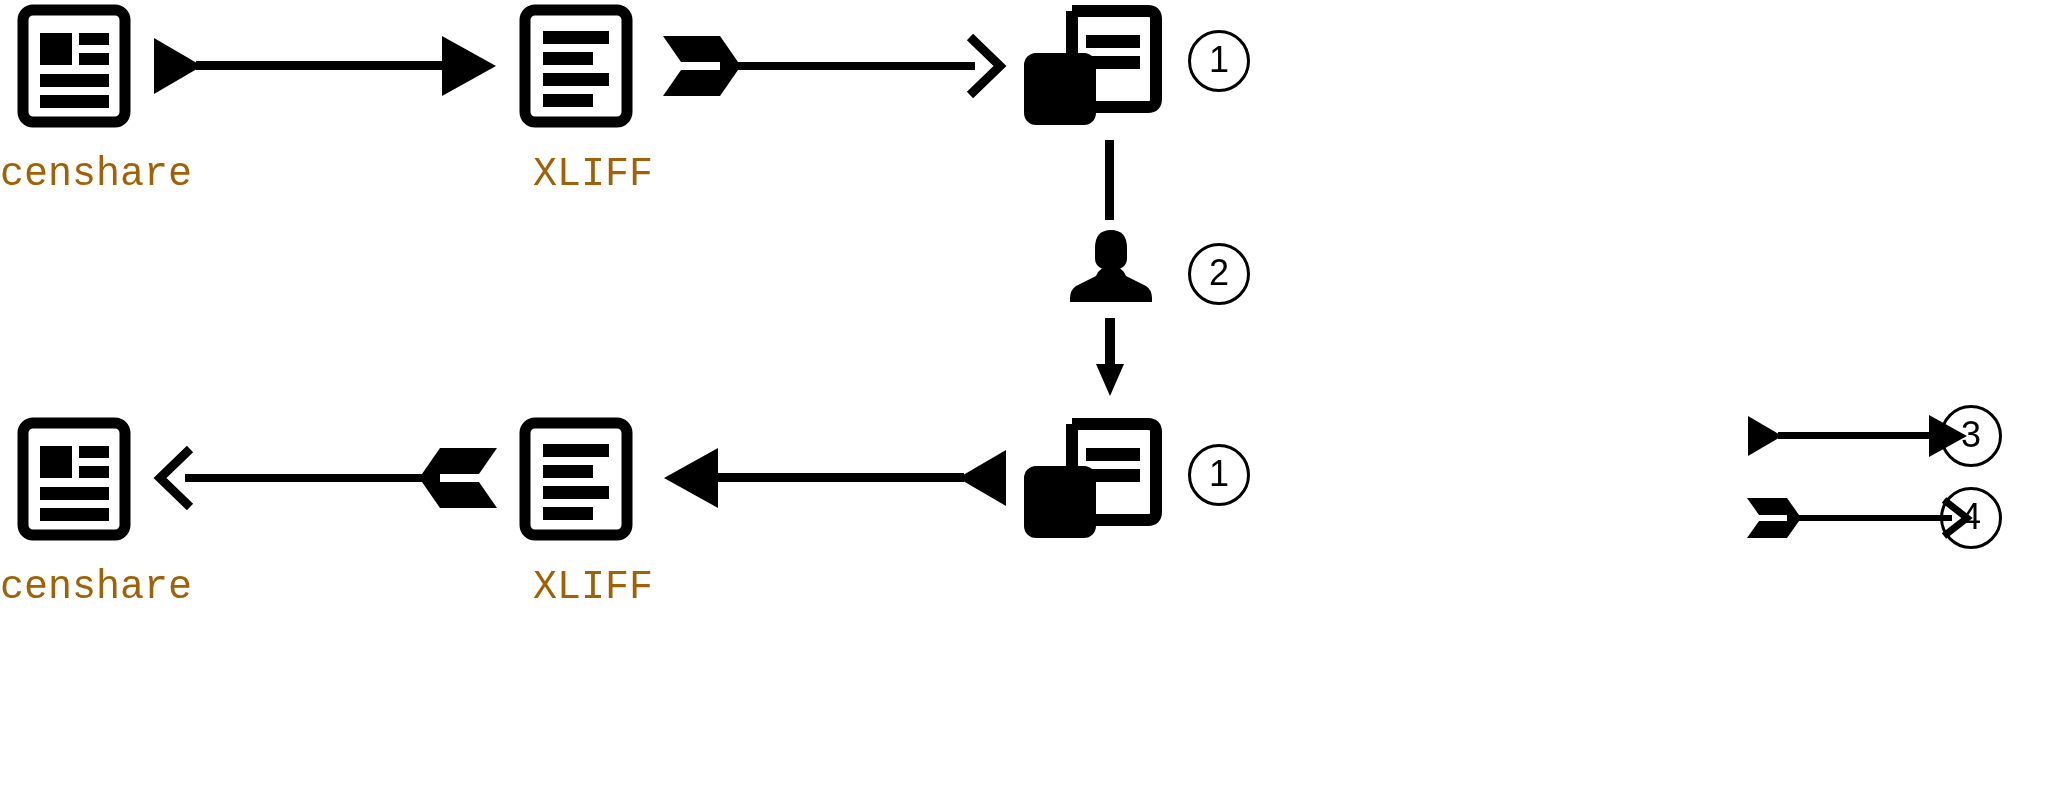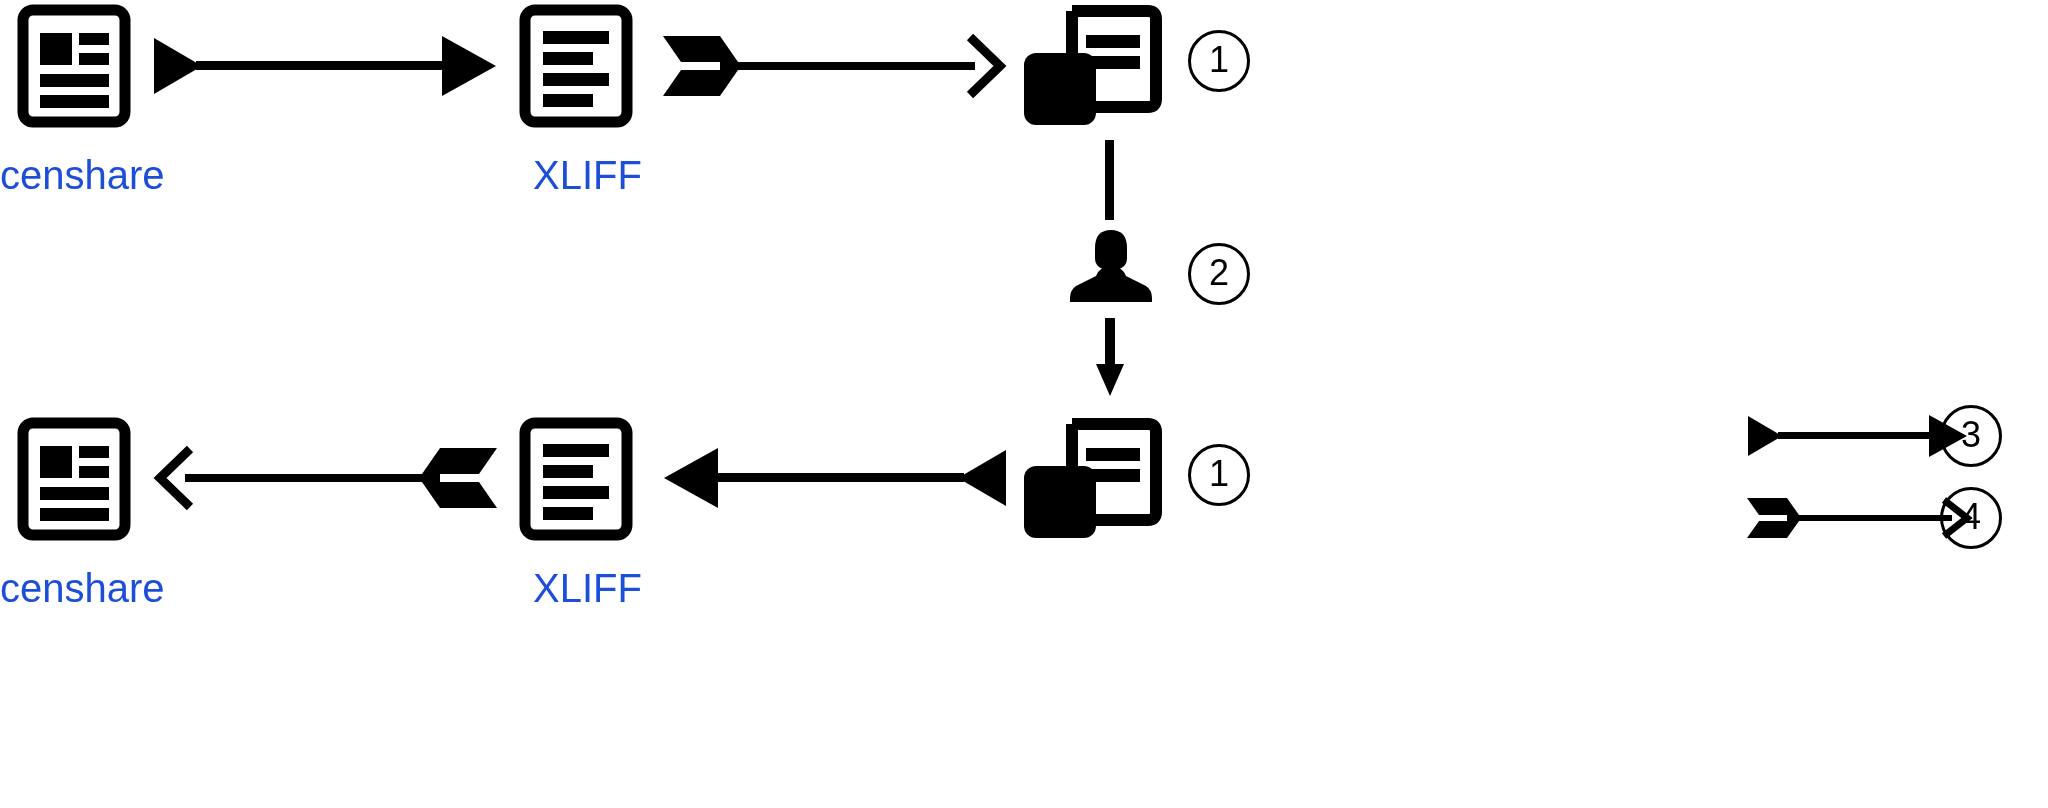--- a/index.html
+++ b/index.html
@@ -16,24 +16,24 @@
     width: 2048px;
     height: 808px;
     background: #ffffff;
     overflow: hidden;
   }
   .node {
     position: absolute;
   }
   .label {
     position: absolute;
-    font-family: Liberation Sans, sans-serif;
+    font-family: Liberation Mono, monospace;
     font-size: 40px;
     font-weight: 400;
-    color: #1d4ed8;
+    color: #a16207;
     white-space: nowrap;
     line-height: 1;
   }
   .circled {
     position: absolute;
     width: 62px;
     height: 62px;
     border: 3px solid #000000;
     border-radius: 50%;
     box-sizing: border-box;

